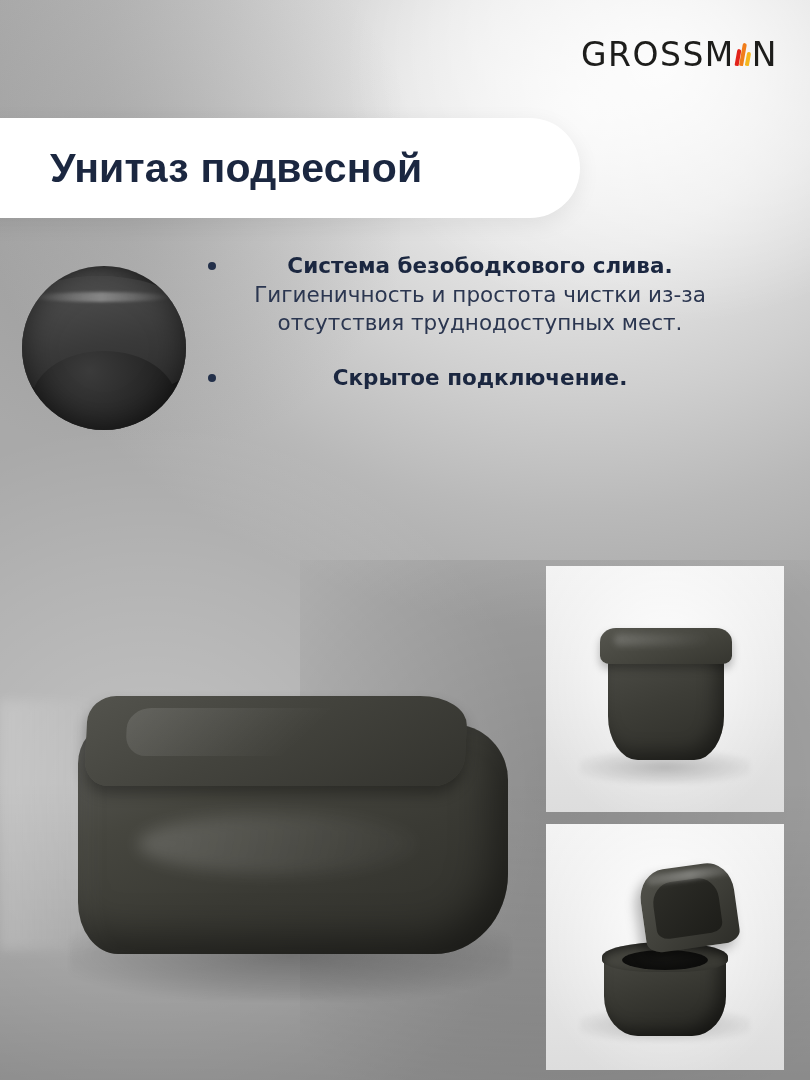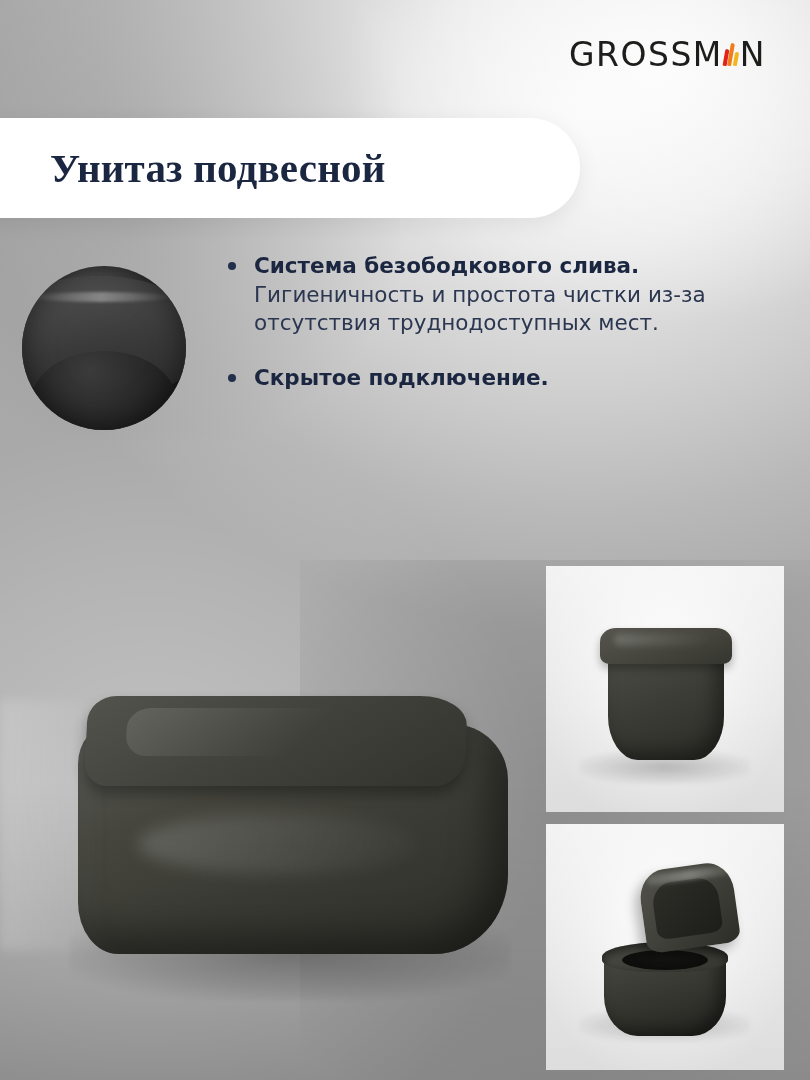--- a/index.html
+++ b/index.html
@@ -54,21 +54,21 @@
     position: absolute;
     left: 0; bottom: 0;
     width: 810px; height: 300px;
     background: linear-gradient(to bottom, rgba(0,0,0,0) 0%, rgba(0,0,0,0.10) 60%, rgba(0,0,0,0.18) 100%);
     pointer-events: none;
   }
 
   
   .brand {
     position: absolute;
-    right: 44px;
+    right: 32px;
     top: 36px;
     display: flex;
     align-items: flex-start;
     letter-spacing: 1px;
   }
   .brand-text {
     font-family: "DejaVu Sans", sans-serif;
     font-size: 33px;
     font-weight: 400;
     color: #1d1d1b;
@@ -104,34 +104,35 @@
     height: 100px;
     min-width: 620px;
     background: #ffffff;
     border-radius: 0 50px 50px 0;
     display: flex;
     align-items: center;
     padding: 0 54px 0 90px;
     box-shadow: 0 6px 22px rgba(0,0,0,0.07);
   }
   .title-pill h1 {
-    font-family: Liberation Serif, serif;
+    font-family: Liberation Sans, sans-serif;
     font-size: 41px;
     font-weight: 700;
     color: #1b2740;
     letter-spacing: 0.2px;
     white-space: nowrap;
   }
 
   
   .features {
     position: absolute;
-    left: 226px;
+    left: 206px;
     top: 252px;
     width: 520px;
+    text-align: center;
   }
   .feature {
     position: relative;
     padding-left: 28px;
     margin-bottom: 26px;
     font-size: 21.5px;
     line-height: 1.33;
     color: #23304a;
   }
   .feature:last-child { margin-bottom: 0; }

